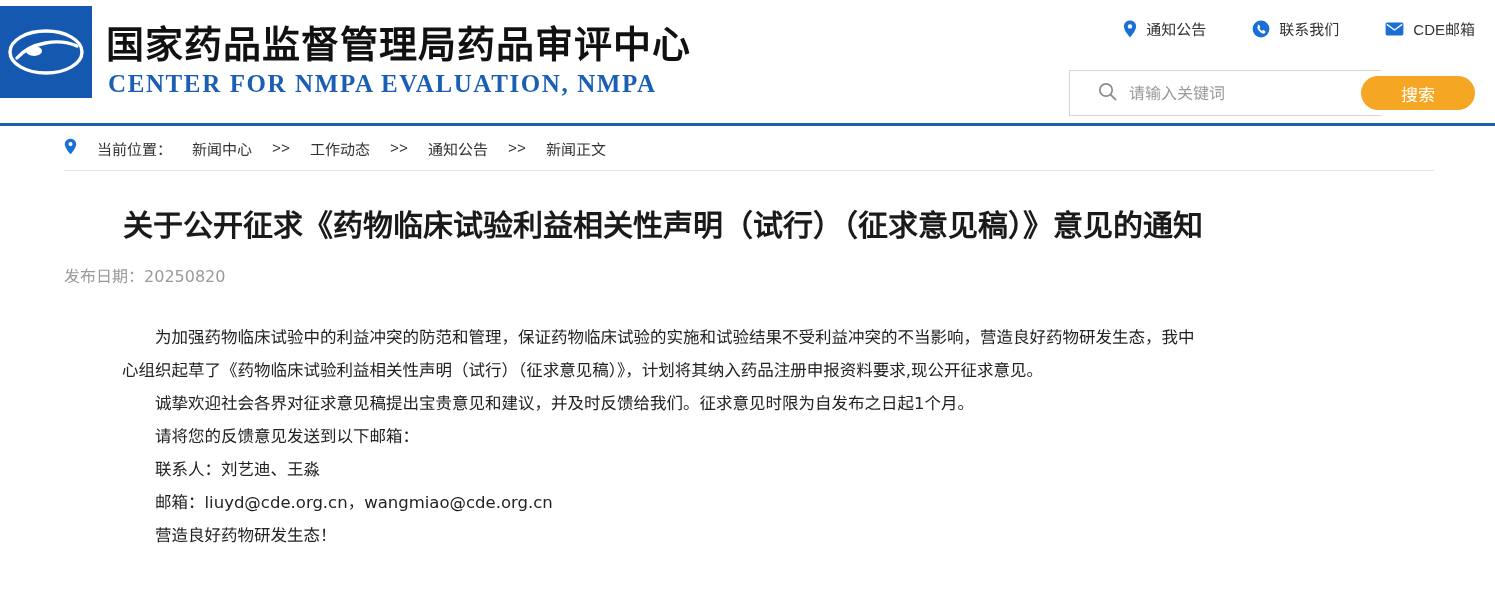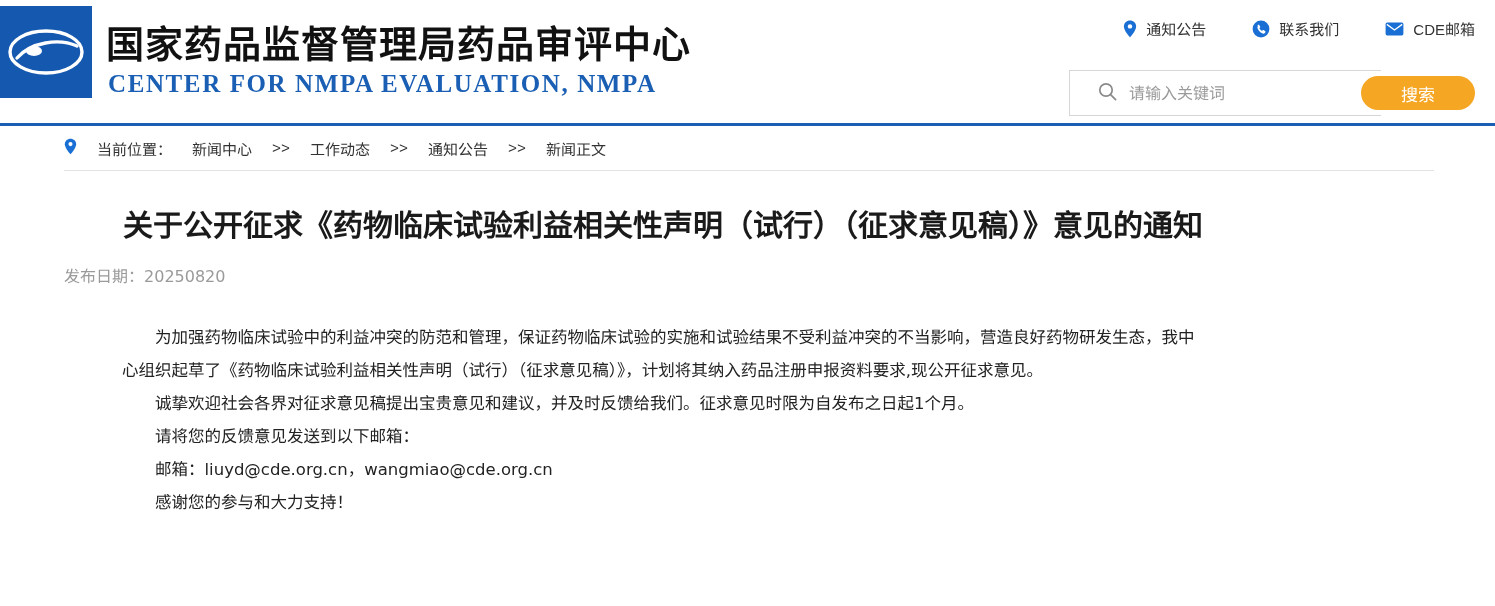--- a/index.html
+++ b/index.html
@@ -268,16 +268,17 @@
   <div class="art-title">关于公开征求《药物临床试验利益相关性声明（试行）（征求意见稿）》意见的通知</div>
 
   <div class="art-date">
     <span>发布日期：</span><span>20250820</span>
   </div>
 
   <div class="art-body">
     <p class="p-indent">为加强药物临床试验中的利益冲突的防范和管理，保证药物临床试验的实施和试验结果不受利益冲突的不当影响，营造良好药物研发生态，我中心组织起草了《药物临床试验利益相关性声明（试行）（征求意见稿）》，计划将其纳入药品注册申报资料要求,现公开征求意见。</p>
     <p class="p-indent">诚挚欢迎社会各界对征求意见稿提出宝贵意见和建议，并及时反馈给我们。征求意见时限为自发布之日起1个月。</p>
     <p class="p-indent">请将您的反馈意见发送到以下邮箱：</p>
+    <p class="p-indent">联系人：刘艺迪、王淼</p>
     <p class="p-indent">邮箱：liuyd@cde.org.cn，wangmiao@cde.org.cn</p>
-    <p class="p-indent">感谢您的参与和大力支持！</p>
+    <p class="p-indent">营造良好药物研发生态！</p>
   </div>
 </div>
 
 </body></html>

